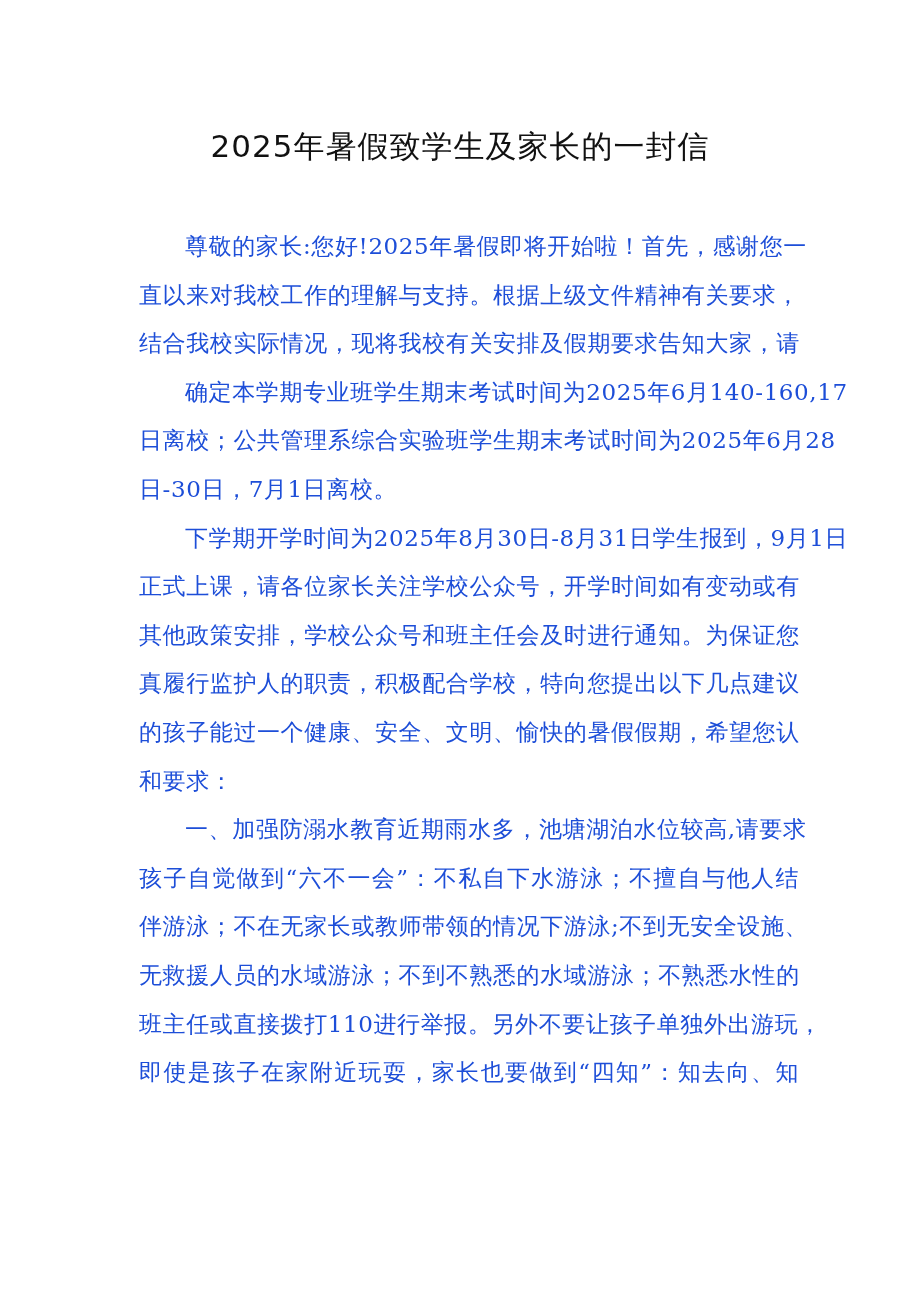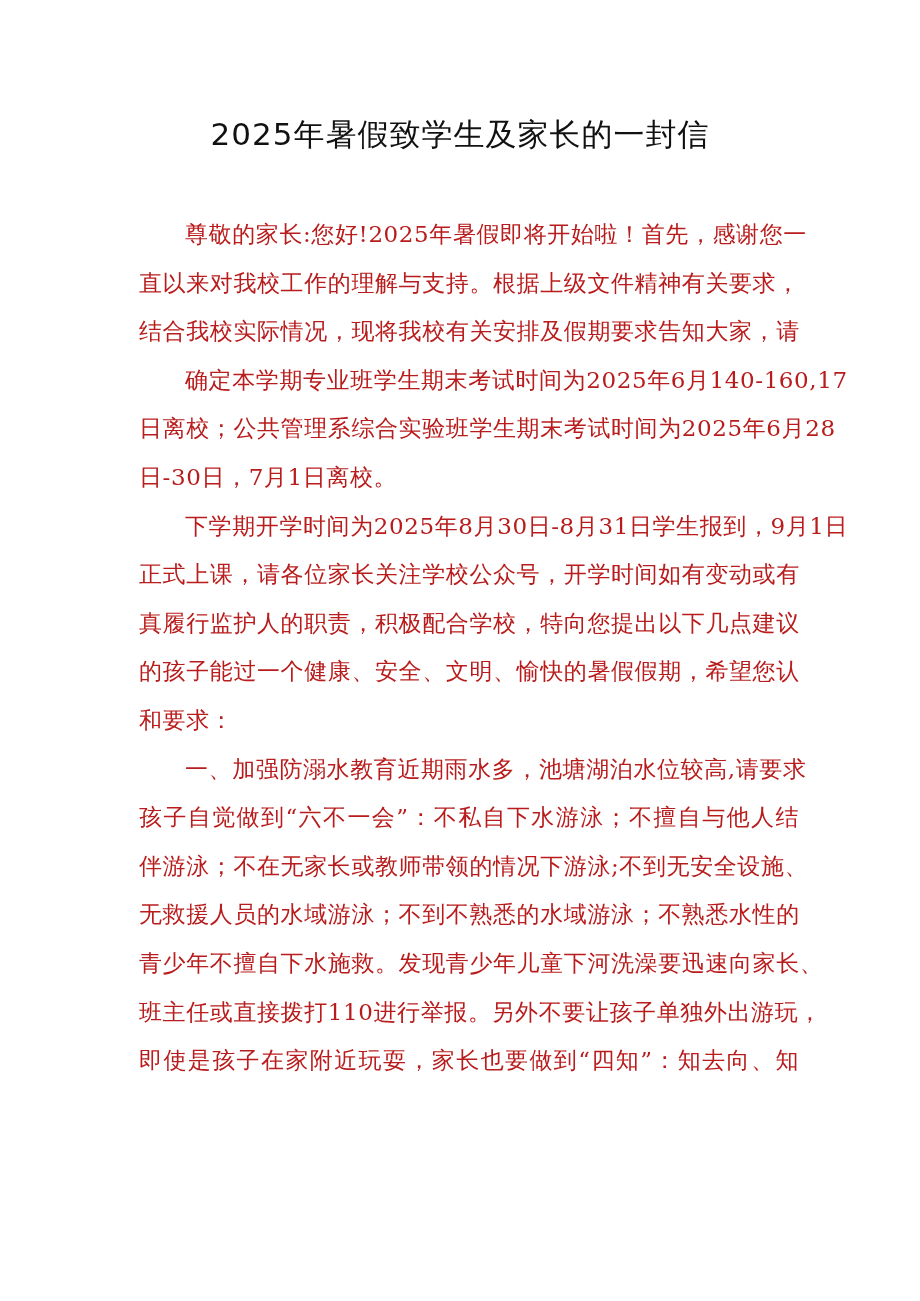--- a/index.html
+++ b/index.html
@@ -1,27 +1,27 @@
 <!DOCTYPE html>
 <html><head>
 <meta charset="utf-8">
 <style>
   html, body { margin: 0; padding: 0; background: #ffffff; }
   body { width: 920px; height: 1301px; position: relative; overflow: hidden; }
-  .page { position: absolute; left: 0; top: 0; width: 920px; height: 1203px; background: #ffffff; }
+  .page { position: absolute; left: 0; top: 12px; width: 920px; height: 1203px; background: #ffffff; }
   .title {
     position: absolute; left: 0; top: 112px; width: 920px; text-align: center;
     font-family: "DejaVu Sans", "Liberation Sans", sans-serif;
     font-size: 31px; color: #111; letter-spacing: 1px; line-height: 44px;
     margin: 0; font-weight: normal;
   }
   .body {
     position: absolute; left: 139px; top: 210px; width: 660px;
     font-family: "DejaVu Serif", "Liberation Serif", serif;
-    font-size: 23px; color: #b91c1c;
+    font-size: 23px; color: #1d4ed8;
   }
   .line {
     height: 48.6px; line-height: 48.6px; white-space: nowrap;
     text-align: justify; text-align-last: justify;
     letter-spacing: 0.6px;
   }
   .line.indent { padding-left: 46px; }
   .line.last { text-align-last: left; }
 </style>
 </head>
@@ -40,28 +40,28 @@
 
     <div class="paragraph">
       <div class="line indent">确定本学期专业班学生期末考试时间为2025年6月140-160,17</div>
       <div class="line">日离校；公共管理系综合实验班学生期末考试时间为2025年6月28</div>
       <div class="line last">日-30日，7月1日离校。</div>
     </div>
 
     <div class="paragraph">
       <div class="line indent">下学期开学时间为2025年8月30日-8月31日学生报到，9月1日</div>
       <div class="line">正式上课，请各位家长关注学校公众号，开学时间如有变动或有</div>
+      <div class="line">其他政策安排，学校公众号和班主任会及时进行通知。为保证您</div>
       <div class="line">真履行监护人的职责，积极配合学校，特向您提出以下几点建议</div>
       <div class="line">的孩子能过一个健康、安全、文明、愉快的暑假假期，希望您认</div>
       <div class="line last">和要求：</div>
     </div>
 
     <div class="paragraph">
       <div class="line indent">一、加强防溺水教育近期雨水多，池塘湖泊水位较高,请要求</div>
       <div class="line">孩子自觉做到“六不一会”：不私自下水游泳；不擅自与他人结</div>
       <div class="line">伴游泳；不在无家长或教师带领的情况下游泳;不到无安全设施、</div>
       <div class="line">无救援人员的水域游泳；不到不熟悉的水域游泳；不熟悉水性的</div>
-      <div class="line">青少年不擅自下水施救。发现青少年儿童下河洗澡要迅速向家长、</div>
       <div class="line">班主任或直接拨打110进行举报。另外不要让孩子单独外出游玩，</div>
       <div class="line">即使是孩子在家附近玩耍，家长也要做到“四知”：知去向、知</div>
     </div>
   </div>
 </div>
 
 </body></html>

